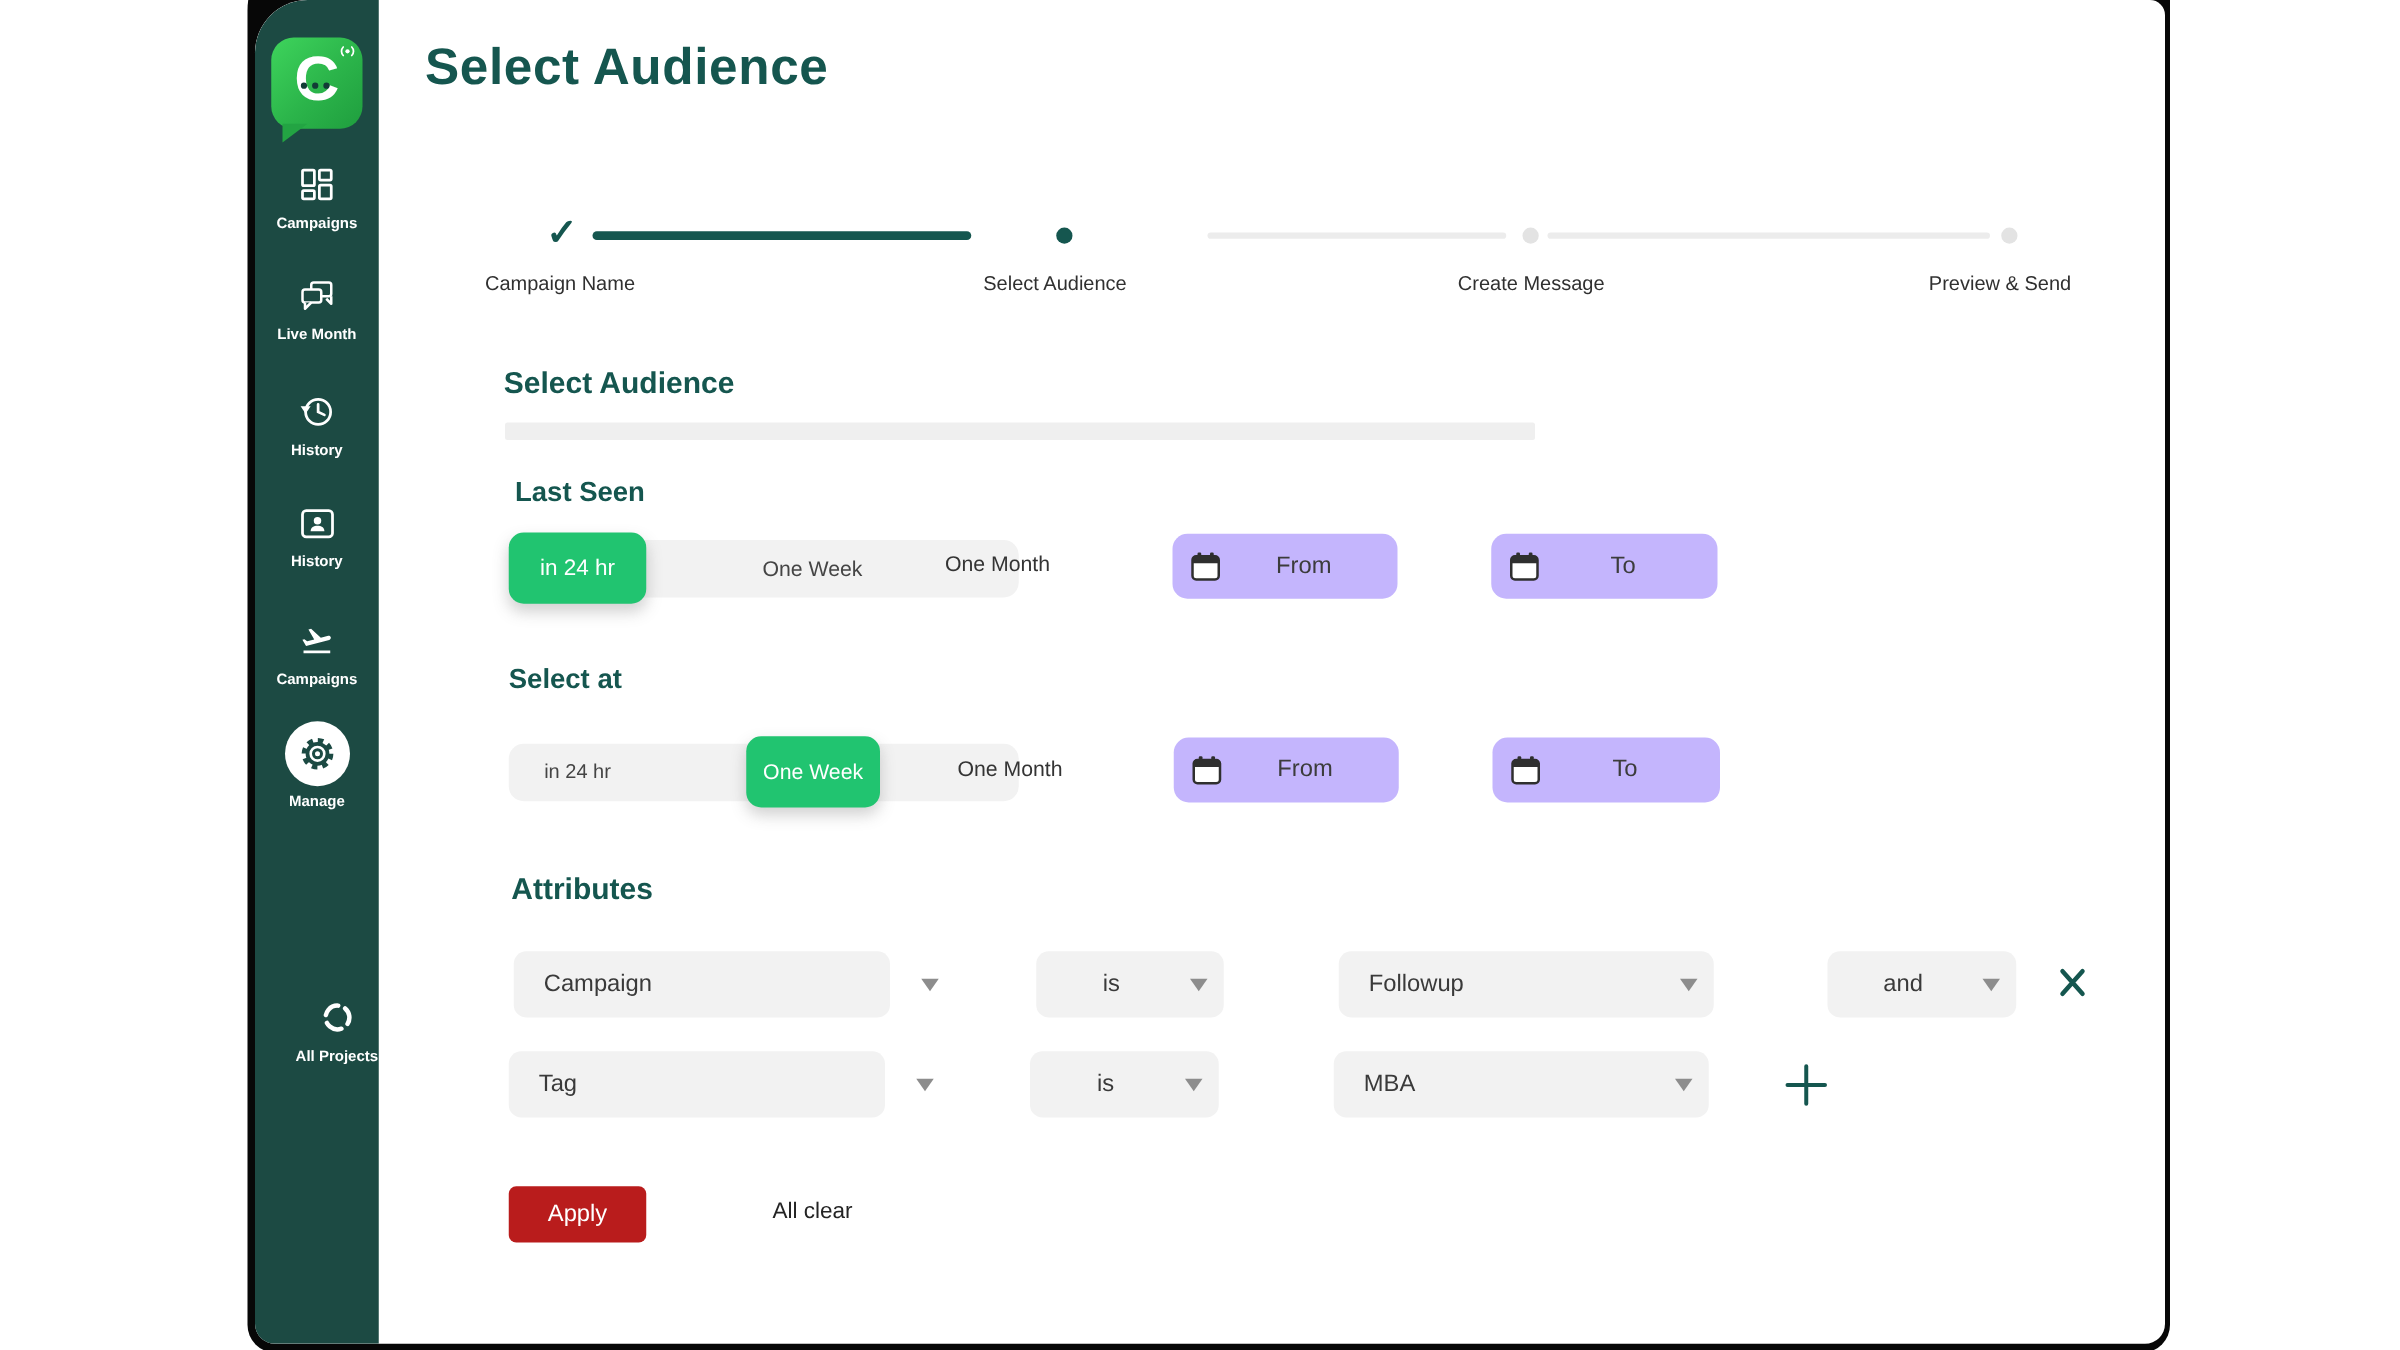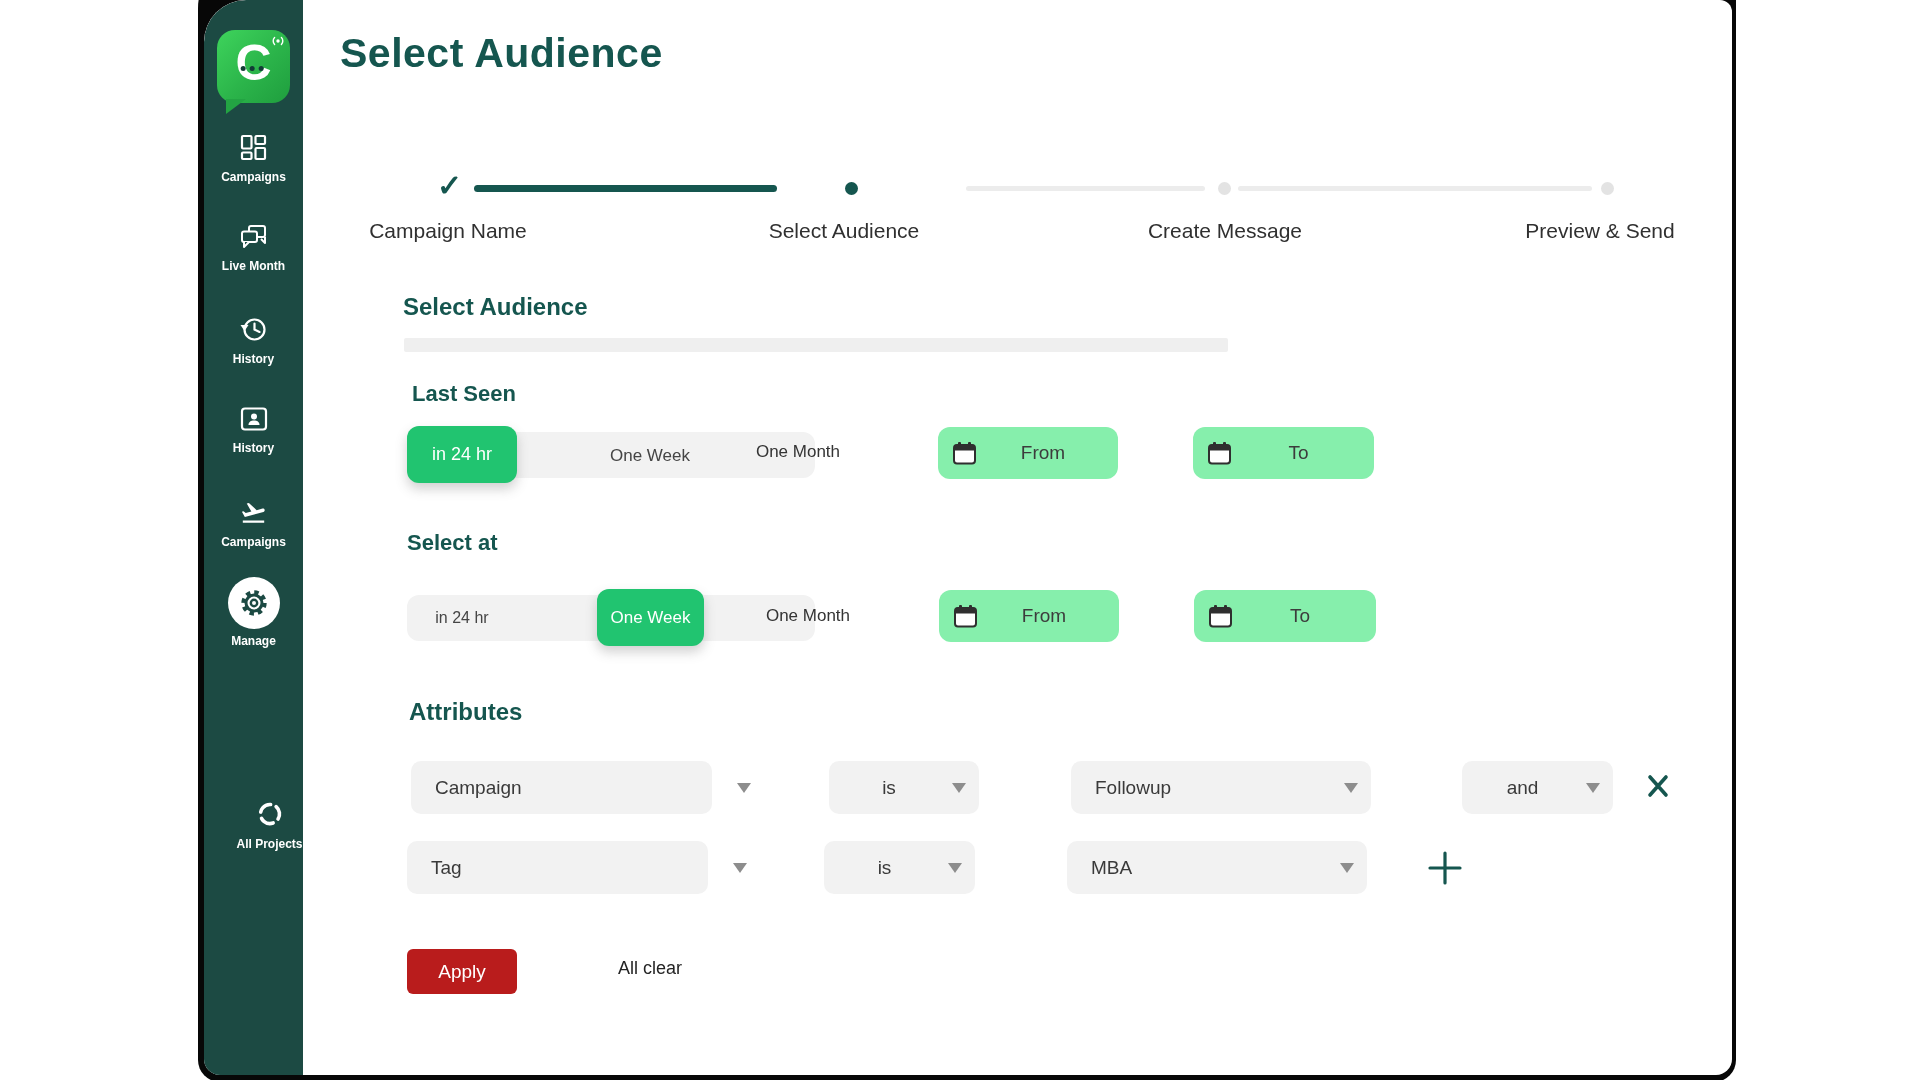--- a/index.html
+++ b/index.html
@@ -41,36 +41,36 @@
   .sline.done { top:185px; left:474px; width:303px; height:7px; background:#15564f; }
   .sdot { position:absolute; width:13px; height:13px; border-radius:50%; top:182px; }
   .sdot.active { left:845px; background:#15564f; }
   .sline.todo { height:5px; top:186px; background:#ececec; }
   .sline.t2 { left:966px; width:239px; }
   .sline.t3 { left:1238px; width:354px; }
   .sdot.todo { background:#e3e3e3; }
   .sdot.d2 { left:1218px; }
   .sdot.d3 { left:1601px; }
   .step-label { position:absolute; top:219px; width:240px; text-align:center;
-                font-size:21px; color:#303030; }
+                font-size:16px; color:#303030; }
   .sl1 { left:328px; } .sl2 { left:724px; } .sl3 { left:1105px; } .sl4 { left:1480px; }
 
   
   .section-title { position:absolute; left:403px; top:293px; font-size:24px; font-weight:600; color:#15564f; }
   .progress-track { position:absolute; left:404px; top:338px; width:824px; height:14px;
                     background:#efefef; border-radius:2px; }
   .group-title { position:absolute; font-size:22px; font-weight:600; color:#15564f; }
 
   .seg-track { position:absolute; width:408px; height:46px; background:#f2f2f2; border-radius:12px; }
   .seg-green { position:absolute; height:57px; background:#21c470; border-radius:12px;
                color:#ffffff; font-size:18px; display:flex; align-items:center; justify-content:center;
                box-shadow:0 6px 12px rgba(90,90,90,0.28); }
   .seg-text { position:absolute; font-size:17px; color:#454545; text-align:center; }
 
-  .date-box { position:absolute; height:52px; background:#86efac; border-radius:12px;
+  .date-box { position:absolute; height:52px; background:#c4b5fd; border-radius:12px;
               display:flex; align-items:center; padding-left:13px; }
   .date-box .dlabel { flex:1; text-align:center; font-size:19px; color:#3c3c3c; margin-right:10px; }
 
   
   .attr-box { position:absolute; height:53px; background:#f2f2f2; border-radius:10px;
               font-size:19px; color:#3a3a3a; }
   .attr-box .val { position:absolute; left:24px; top:0; line-height:53px; }
   .attr-box .val.centered { left:0; right:30px; text-align:center; }
   .chev { position:absolute; width:0; height:0; border-left:7px solid transparent;
           border-right:7px solid transparent; border-top:10px solid #8d8d8d; }

